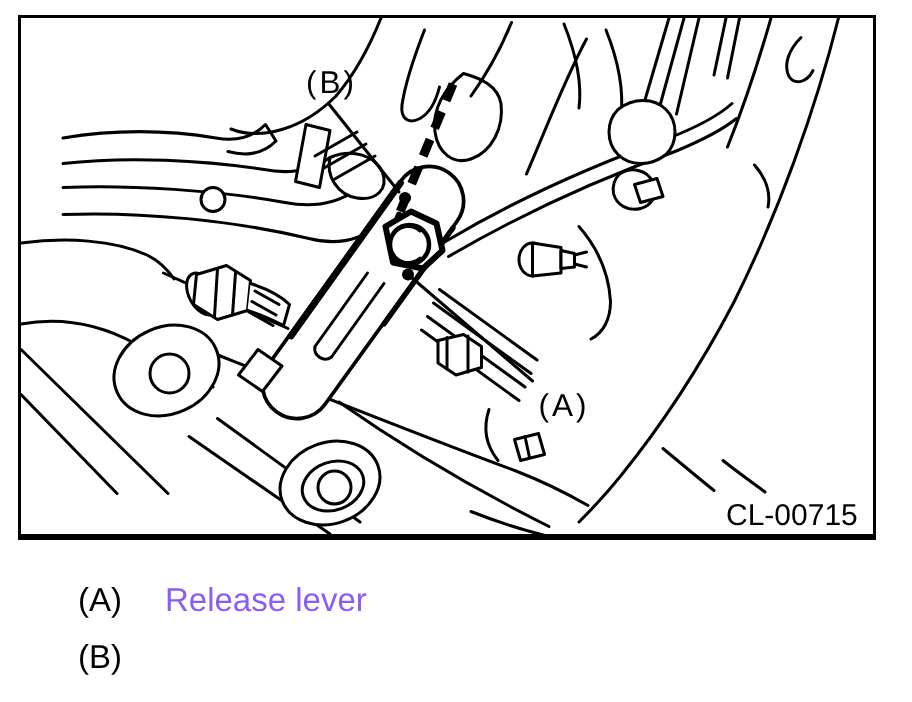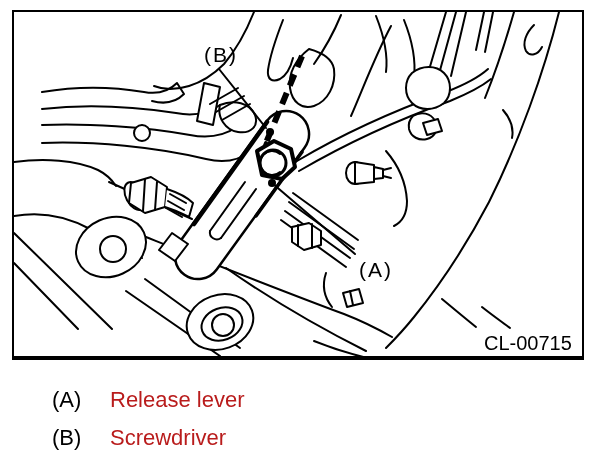--- a/index.html
+++ b/index.html
@@ -30,21 +30,21 @@
   .legend { position: absolute; left: 0; top: 0; width: 100%; }
   .legend-row { position: absolute; left: 0; width: 100%; height: 26px; }
   .legend-row.row-a { top: 387px; }
   .legend-row.row-b { top: 425px; }
   .legend-key {
     position: absolute; left: 52px; top: 0;
     font-size: 22px; line-height: 26px; color: #000;
   }
   .legend-label {
     position: absolute; left: 110px; top: 0;
-    font-size: 22px; line-height: 26px; color: #b91c1c;
+    font-size: 22px; line-height: 26px; color: #8b5cf6;
   }
 </style>
 </head>
 <body>
 
 <div class="page">
 
   <div class="figure-frame">
     <svg viewBox="0 0 568 344" xmlns="http://www.w3.org/2000/svg">
 
@@ -169,17 +169,16 @@
     </svg>
   </div>
 
   <div class="legend">
     <div class="legend-row row-a">
       <span class="legend-key">(A)</span>
       <span class="legend-label">Release lever</span>
     </div>
     <div class="legend-row row-b">
       <span class="legend-key">(B)</span>
-      <span class="legend-label">Screwdriver</span>
     </div>
   </div>
 
 </div>
 
 </body></html>

